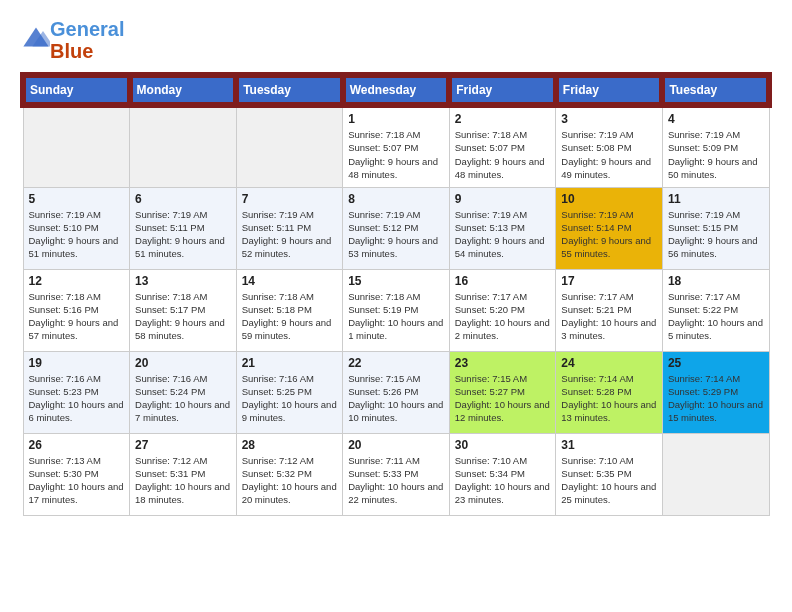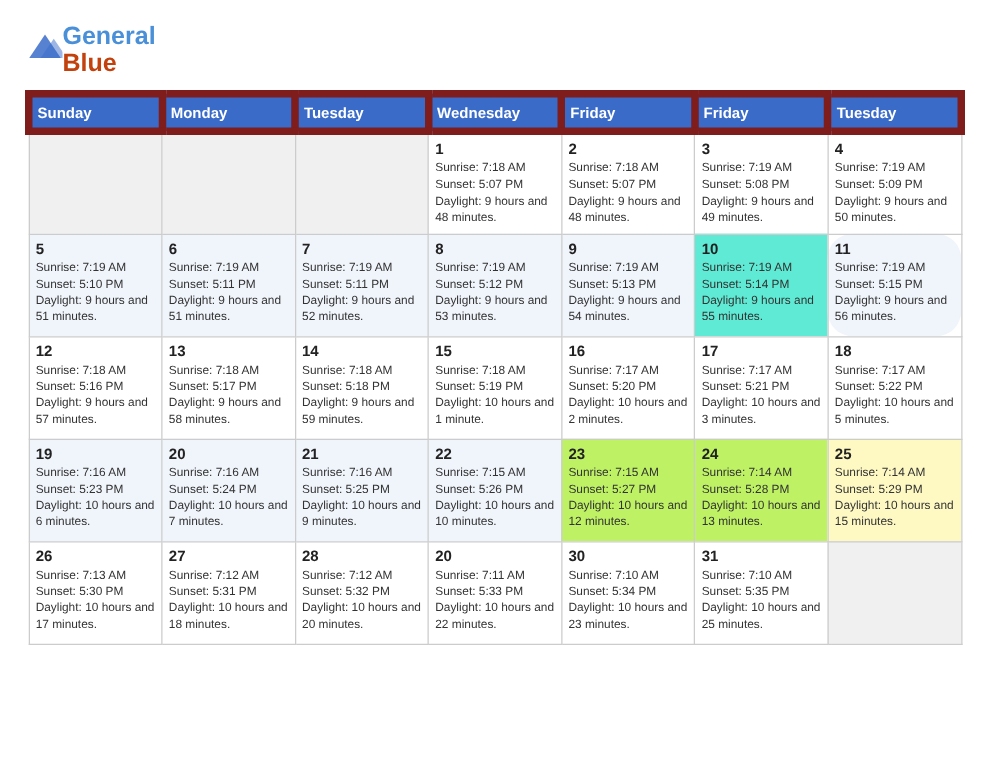--- a/index.html
+++ b/index.html
@@ -164,25 +164,25 @@
             <div class="day-info">Sunrise: 7:19 AM<br>Sunset: 5:11 PM<br>Daylight: 9 hours and 52 minutes.</div>
           </td>
           <td style="background: rgb(240, 244, 251);">
             <span class="day-num">8</span>
             <div class="day-info">Sunrise: 7:19 AM<br>Sunset: 5:12 PM<br>Daylight: 9 hours and 53 minutes.</div>
           </td>
           <td style="background: rgb(240, 244, 251);">
             <span class="day-num">9</span>
             <div class="day-info">Sunrise: 7:19 AM<br>Sunset: 5:13 PM<br>Daylight: 9 hours and 54 minutes.</div>
           </td>
-          <td style="background: #5eead4;">
+          <td style="background: #eab308;">
             <span class="day-num">10</span>
             <div class="day-info">Sunrise: 7:19 AM<br>Sunset: 5:14 PM<br>Daylight: 9 hours and 55 minutes.</div>
           </td>
-          <td style="background: rgb(240, 244, 251); border-radius: 20px;">
+          <td style="background: rgb(240, 244, 251);">
             <span class="day-num">11</span>
             <div class="day-info">Sunrise: 7:19 AM<br>Sunset: 5:15 PM<br>Daylight: 9 hours and 56 minutes.</div>
           </td>
         </tr>
         <tr>
           <td>
             <span class="day-num">12</span>
             <div class="day-info">Sunrise: 7:18 AM<br>Sunset: 5:16 PM<br>Daylight: 9 hours and 57 minutes.</div>
           </td>
           <td>
@@ -228,21 +228,21 @@
             <div class="day-info">Sunrise: 7:15 AM<br>Sunset: 5:26 PM<br>Daylight: 10 hours and 10 minutes.</div>
           </td>
           <td style="background: #bef264;">
             <span class="day-num">23</span>
             <div class="day-info">Sunrise: 7:15 AM<br>Sunset: 5:27 PM<br>Daylight: 10 hours and 12 minutes.</div>
           </td>
           <td style="background: #bef264;">
             <span class="day-num">24</span>
             <div class="day-info">Sunrise: 7:14 AM<br>Sunset: 5:28 PM<br>Daylight: 10 hours and 13 minutes.</div>
           </td>
-          <td style="background: #fef9c3;">
+          <td style="background: #0ea5e9;">
             <span class="day-num">25</span>
             <div class="day-info">Sunrise: 7:14 AM<br>Sunset: 5:29 PM<br>Daylight: 10 hours and 15 minutes.</div>
           </td>
         </tr>
         <tr>
           <td>
             <span class="day-num">26</span>
             <div class="day-info">Sunrise: 7:13 AM<br>Sunset: 5:30 PM<br>Daylight: 10 hours and 17 minutes.</div>
           </td>
           <td>

